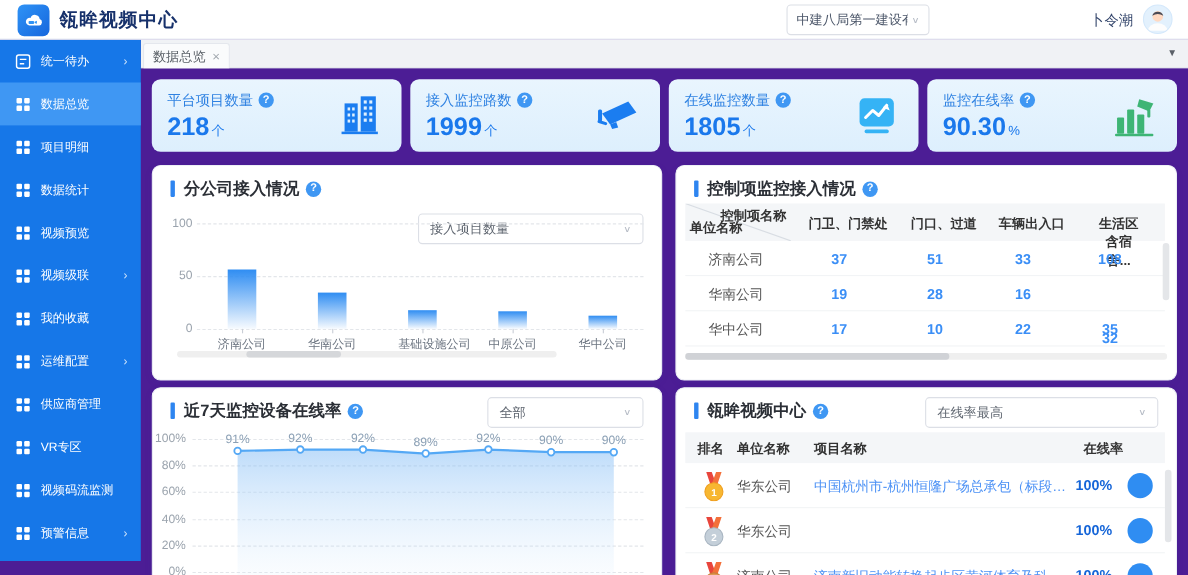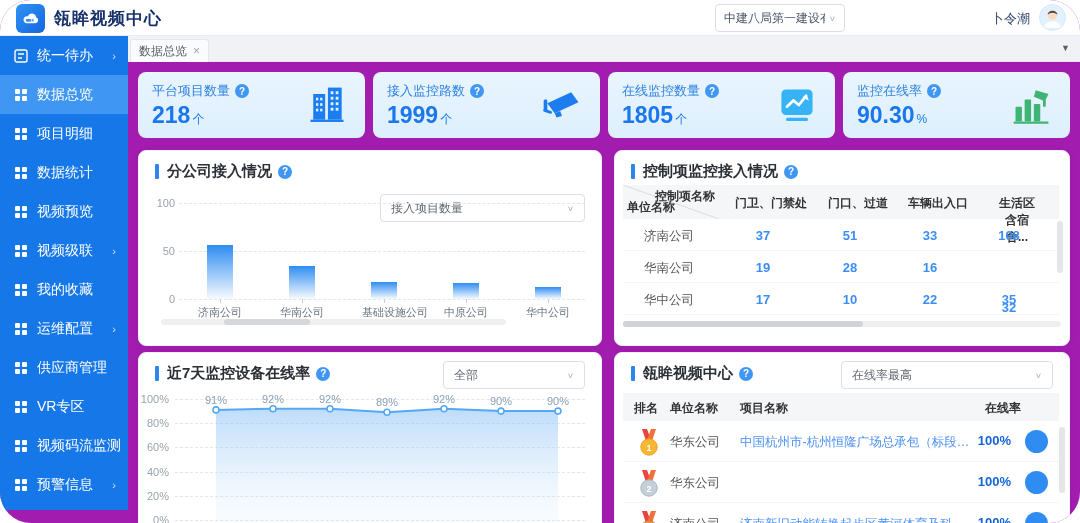--- a/index.html
+++ b/index.html
@@ -1,18 +1,18 @@
 <!DOCTYPE html>
 <html><head>
 <meta charset="utf-8">
 <style>
   * { margin:0; padding:0; box-sizing:border-box; }
   html,body { background:#fff; }
   body { font-family:"Liberation Sans","DejaVu Sans",sans-serif; }
-  .page { position:relative; width:1080px; height:523px; overflow:hidden; background:#a21caf;border-radius:31px; }
+  .page { position:relative; width:1080px; height:523px; overflow:hidden; background:#4c1d95; }
 
   
   .header { position:absolute; left:0; top:0; width:1080px; height:36px; background:#fff;
             border-bottom:1px solid #e8ecf3; z-index:30; display:flex; align-items:center; }
   .logo-box { position:absolute; left:16px; top:4px; width:29px; height:29px; border-radius:6px;
               background:linear-gradient(135deg,#2f93f6,#1566dd); display:flex; align-items:center; justify-content:center; }
   .app-title { position:absolute; left:54px; top:7px; font-size:17px; font-weight:bold; color:#17316b; letter-spacing:1px; }
   .org-select { position:absolute; right:235px; top:4px; width:130px; height:28px; border:1px solid #dcdfe6;
                 border-radius:4px; background:#fff; display:flex; align-items:center; padding:0 8px; }
   .org-select .val { font-size:12px; color:#4a5568; white-space:nowrap; overflow:hidden; flex:1; }
@@ -29,21 +29,21 @@
          display:flex; align-items:center; gap:6px; }
   .tab .tlabel { font-size:12px; color:#595f66; }
   .tab .tclose { font-size:12px; color:#a0a6ad; line-height:1; }
   .tab-caret { position:absolute; right:10px; top:7px; font-size:9px; color:#5a6068; }
 
   
   .sidebar { position:absolute; left:0; top:36px; width:128px; height:474px; background:#1677e8; z-index:25; }
   .side-item { position:relative; height:39px; display:flex; align-items:center; padding-left:14px; cursor:pointer; }
   .side-item.active { background:#3f97f3; }
   .side-item .sicon { width:14px; height:14px; margin-right:9px; flex:none; }
-  .side-item .slabel { color:#fff; font-size:14px; white-space:nowrap; }
+  .side-item .slabel { color:#fff; font-size:11px; white-space:nowrap; }
   .side-item .sarrow { position:absolute; right:12px; color:#cfe4fb; font-size:11px; }
 
   
   .stats { position:absolute; left:138px; top:72px; width:932px; height:66px; display:flex; gap:8px; }
   .stat-card { flex:1; border-radius:8px; background:linear-gradient(180deg,#e9f5fe,#ddeffd);
                position:relative; padding:10px 14px; }
   .stat-label { font-size:13px; color:#2f82e2; display:flex; align-items:center; gap:5px; }
   .stat-value { margin-top:2px; font-size:23px; font-weight:bold; color:#1a78ec; }
   .stat-value .unit { font-size:12px; font-weight:normal; margin-left:2px; }
   .stat-icon { position:absolute; right:16px; top:11px; width:44px; height:44px; }

